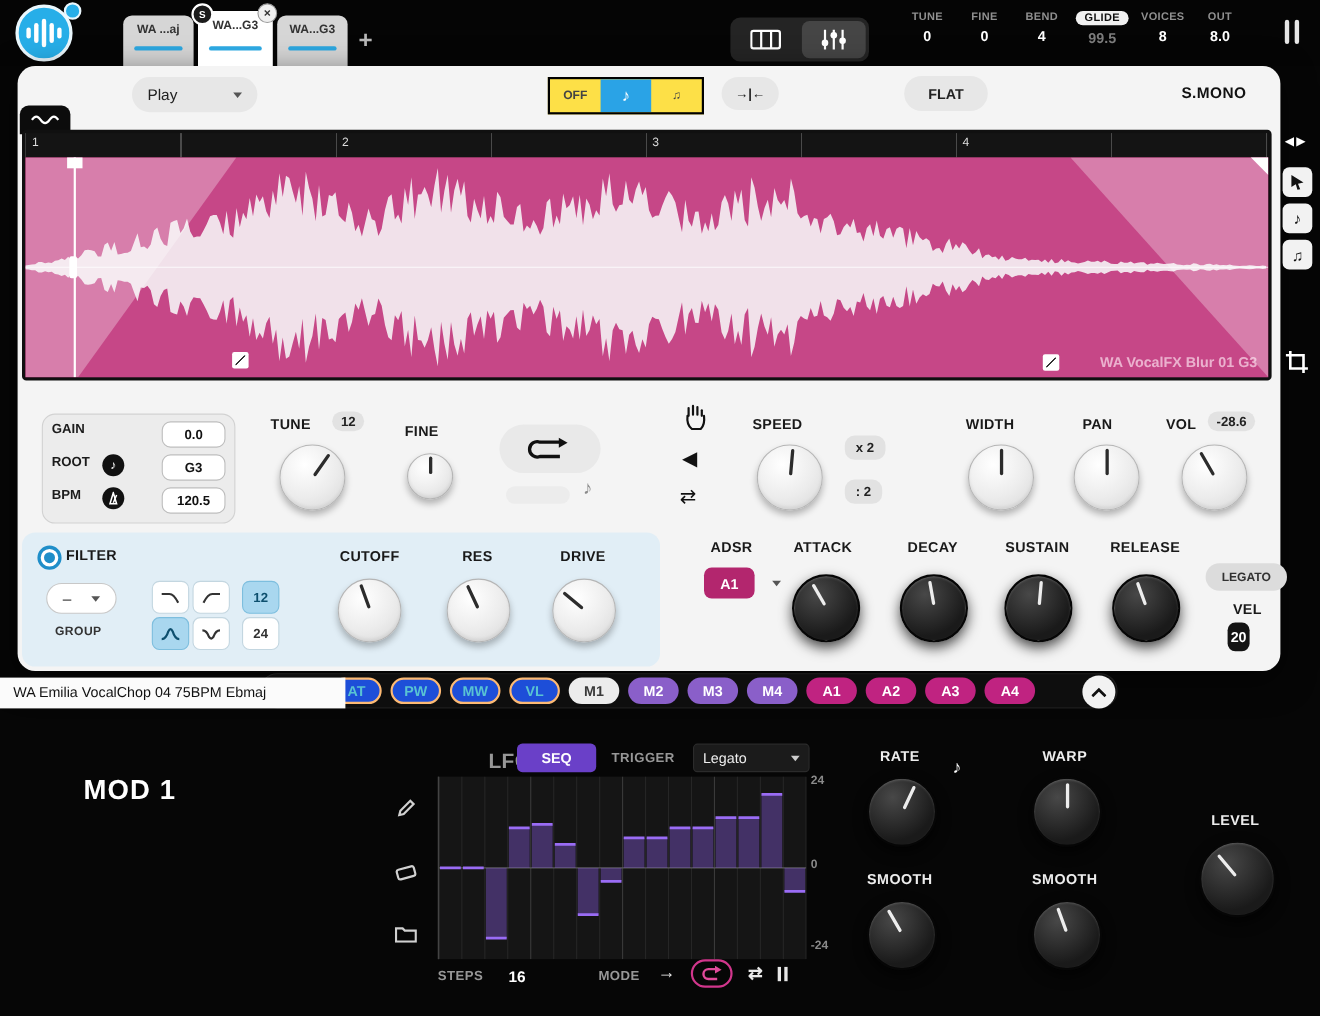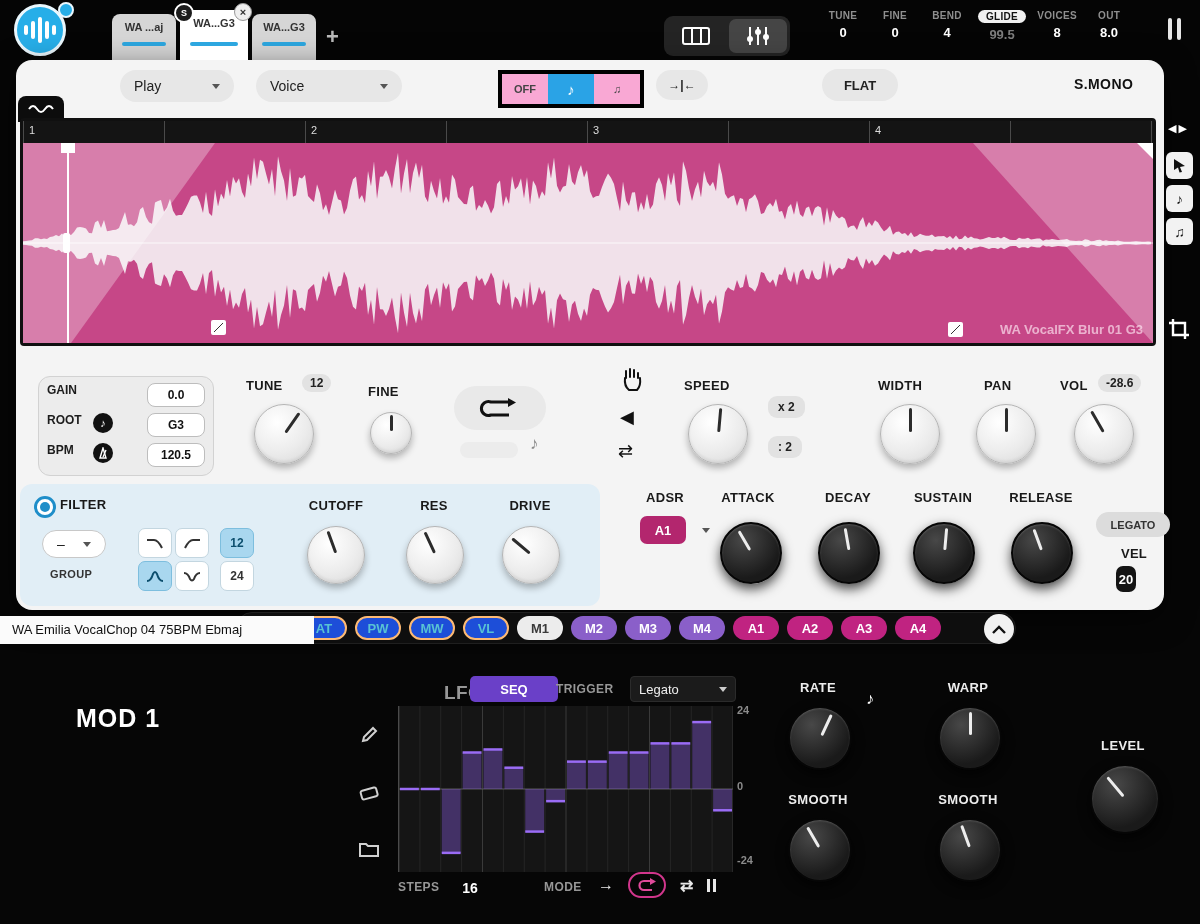--- a/index.html
+++ b/index.html
@@ -42,22 +42,22 @@
   
   #panel{position:absolute;left:16px;top:60px;width:1148px;height:550px;background:#f4f4f4;
        border-radius:16px;box-shadow:0 8px 30px rgba(0,0,0,.55);}
   .pill{display:flex;align-items:center;justify-content:center;background:#e7e7e7;
        border-radius:16px;font-weight:bold;color:#222;}
   .caret{width:0;height:0;border-left:4px solid transparent;border-right:4px solid transparent;
        border-top:5px solid #555;margin-left:8px;}
   .dd{position:absolute;height:32px;background:#e7e7e7;border-radius:16px;display:flex;
       align-items:center;padding:0 14px;box-sizing:border-box;font-size:14px;color:#222;
       justify-content:space-between;}
-  #seg{position:absolute;left:482px;top:10px;height:30px;display:flex;border:4px solid #000000;
-      border-radius:0;overflow:hidden;background:#f9a8d4;}
+  #seg{position:absolute;left:482px;top:10px;height:30px;display:flex;border:2px solid #000000;
+      border-radius:0;overflow:hidden;background:#fde047;}
   #seg .cell{width:46px;display:flex;align-items:center;justify-content:center;font-size:11px;
       font-weight:bold;color:#444;}
   #seg .cell.on{background:#2aa3e6;color:#fff;font-size:15px;}
   #snap-btn{position:absolute;left:640px;top:10px;width:52px;height:30px;border-radius:15px;
       font-size:12px;}
   #flat-btn{position:absolute;left:806px;top:9px;width:76px;height:32px;border-radius:16px;font-size:13px;}
   #smono{position:absolute;left:1058px;top:16px;font-size:14px;font-weight:bold;color:#111;letter-spacing:.4px;}
   
   #loop-tab{position:absolute;left:2px;top:36px;width:46px;height:26px;background:#0c0c0c;
       border-radius:8px 8px 0 0;display:flex;align-items:center;justify-content:center;}
@@ -137,21 +137,21 @@
   .mtab.active{background:#ececec;color:#3a3a3a;}
   .mtab.purple{background:#8a5fc9;color:#fff;}
   .mtab.magenta{background:#c02381;color:#fff;}
   #filename{position:absolute;left:0;top:616px;width:314px;height:28px;background:#fbfbfb;
      color:#111;font-size:13px;line-height:28px;padding-left:12px;box-sizing:border-box;z-index:4;}
   #upbtn{position:absolute;left:984px;top:614px;width:30px;height:30px;border-radius:50%;
      background:#f2f2f2;display:flex;align-items:center;justify-content:center;}
   #mod-title{position:absolute;left:76px;top:704px;font-size:25px;font-weight:bold;color:#fff;letter-spacing:1px;}
   .wlbl{position:absolute;font-size:13px;font-weight:bold;color:#ededed;letter-spacing:.4px;text-align:center;}
   .glbl{position:absolute;font-size:12px;font-weight:bold;color:#979797;letter-spacing:.4px;}
-  #seqpill{position:absolute;left:470px;top:676px;width:88px;height:26px;background:#6a40c8;border-radius:5px;
+  #seqpill{position:absolute;left:470px;top:676px;width:72px;height:26px;background:#6a40c8;border-radius:5px;
      color:#fff;font-size:13px;font-weight:bold;display:flex;align-items:center;justify-content:center;}
   #trigdd{position:absolute;left:630px;top:676px;width:106px;height:26px;background:#1b1b1b;border:1px solid #2b2b2b;
      border-radius:4px;color:#eee;font-size:13px;display:flex;align-items:center;justify-content:space-between;
      padding:0 8px;box-sizing:border-box;}
   #trigdd .caret{border-top-color:#ccc;}
   #seqbox{position:absolute;left:398px;top:706px;width:334px;height:166px;background:#151515;
      border-left:1px solid #4a4a4a;}
   .axis{position:absolute;left:737px;font-size:11px;font-weight:bold;color:#8a8a8a;}
   #modebar{position:absolute;left:598px;top:872px;display:flex;align-items:center;gap:14px;}
   .mico{color:#e8e8e8;font-size:16px;font-weight:bold;}
@@ -241,24 +241,20 @@
   <div id="pause-icn">
       <i></i>
       <i></i>
     </div>
 </div>
 
 <div id="panel">
 
   <div class="dd" style="left:104px;top:10px;width:114px">
     <span>Play</span>
-    <span class="caret"></span>
-  </div>
-  <div class="dd" style="left:240px;top:10px;width:146px">
-    <span>Voice</span>
     <span class="caret"></span>
   </div>
   <div id="seg">
     <div class="cell">OFF</div>
     <div class="cell on">♪</div>
     <div class="cell">♫</div>
   </div>
   <div class="pill" id="snap-btn">→|←</div>
   <div class="pill" id="flat-btn">FLAT</div>
   <div id="smono">S.MONO</div>

